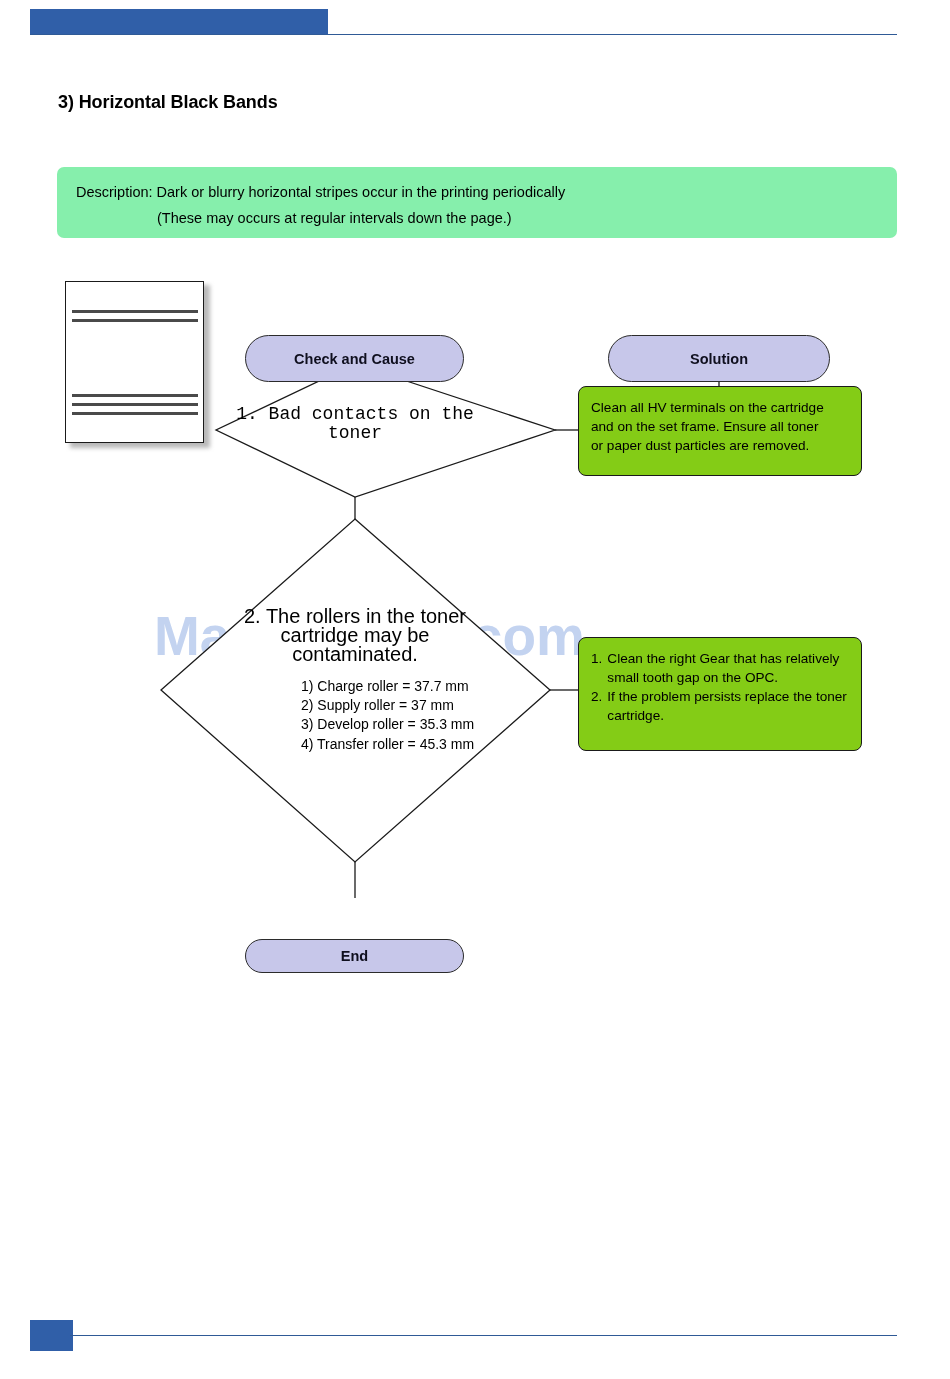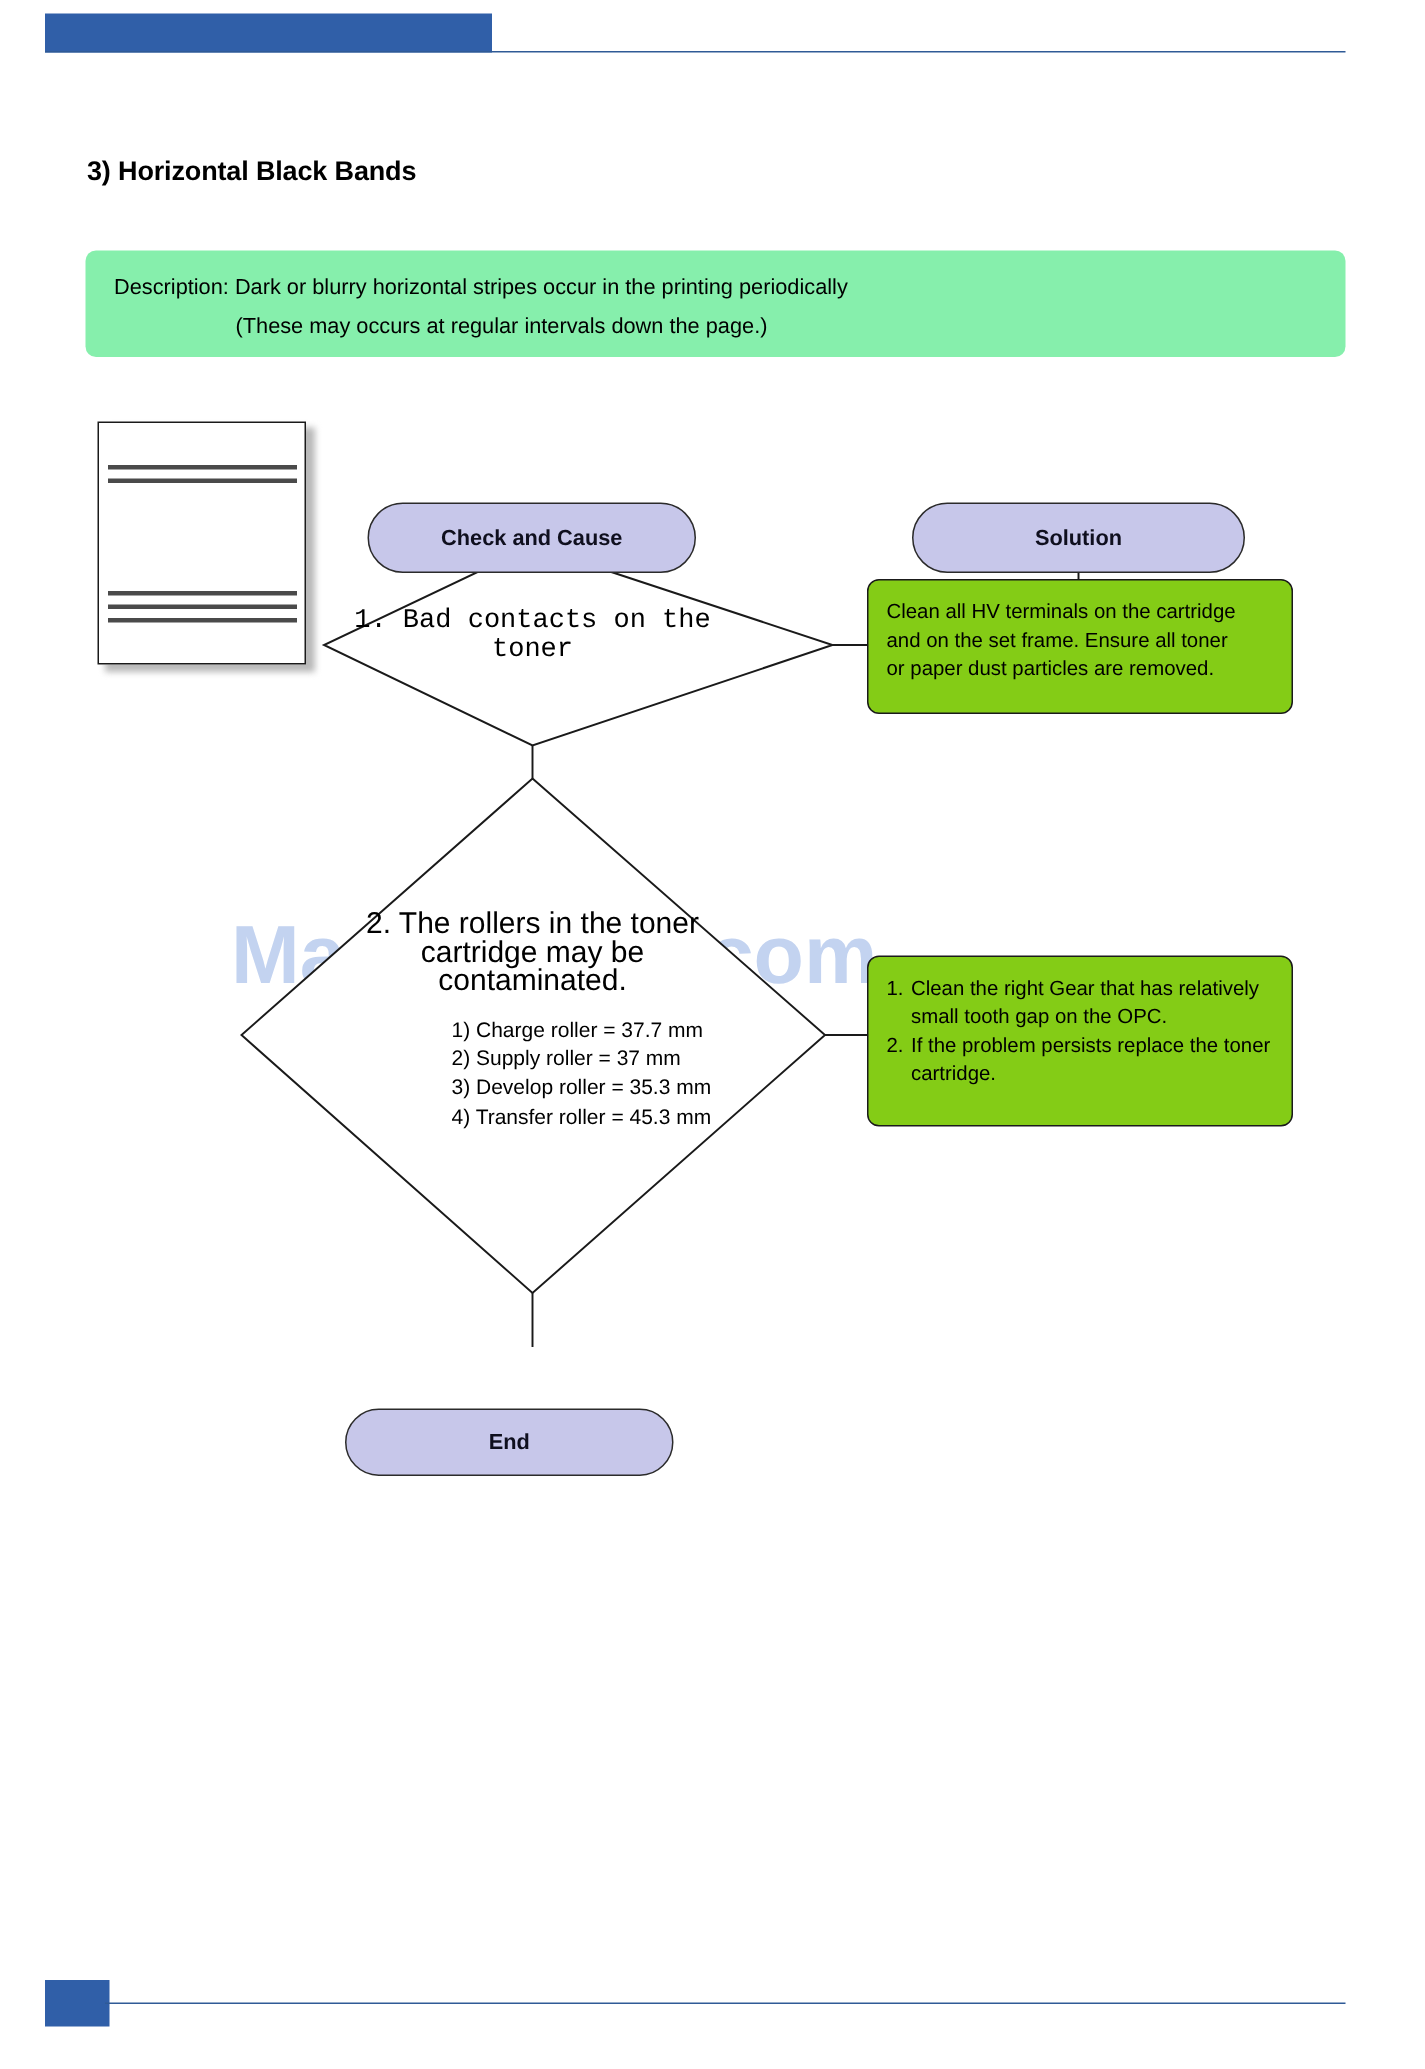--- a/index.html
+++ b/index.html
@@ -49,21 +49,21 @@
     top: 1335px;
     width: 827px;
     height: 1px;
     background: #2f5a96;
   }
 
   
   .page-title {
     position: absolute;
     left: 58px;
-    top: 104px;
+    top: 92px;
     font-size: 18px;
     font-weight: bold;
     letter-spacing: -0.1px;
     white-space: nowrap;
   }
 
   
   .desc-box {
     position: absolute;
     left: 57px;
@@ -158,21 +158,21 @@
     align-items: center;
     justify-content: center;
     font-size: 14.5px;
     font-weight: bold;
     color: #0f0f1e;
     z-index: 4;
     margin-top: 42px;
   }
   .pill-check { left: 245px; top: 293px; width: 219px; height: 47px; }
   .pill-solution { left: 608px; top: 293px; width: 222px; height: 47px; }
-  .pill-end { left: 230px; top: 897px; width: 219px; height: 45px; }
+  .pill-end { left: 245px; top: 897px; width: 219px; height: 34px; }
   .diamond-poly {
     fill: #ffffff;
     stroke: #1a1a1a;
     stroke-width: 1.3;
   }
   .conn {
     stroke: #1a1a1a;
     stroke-width: 1.3;
     fill: none;
   }

